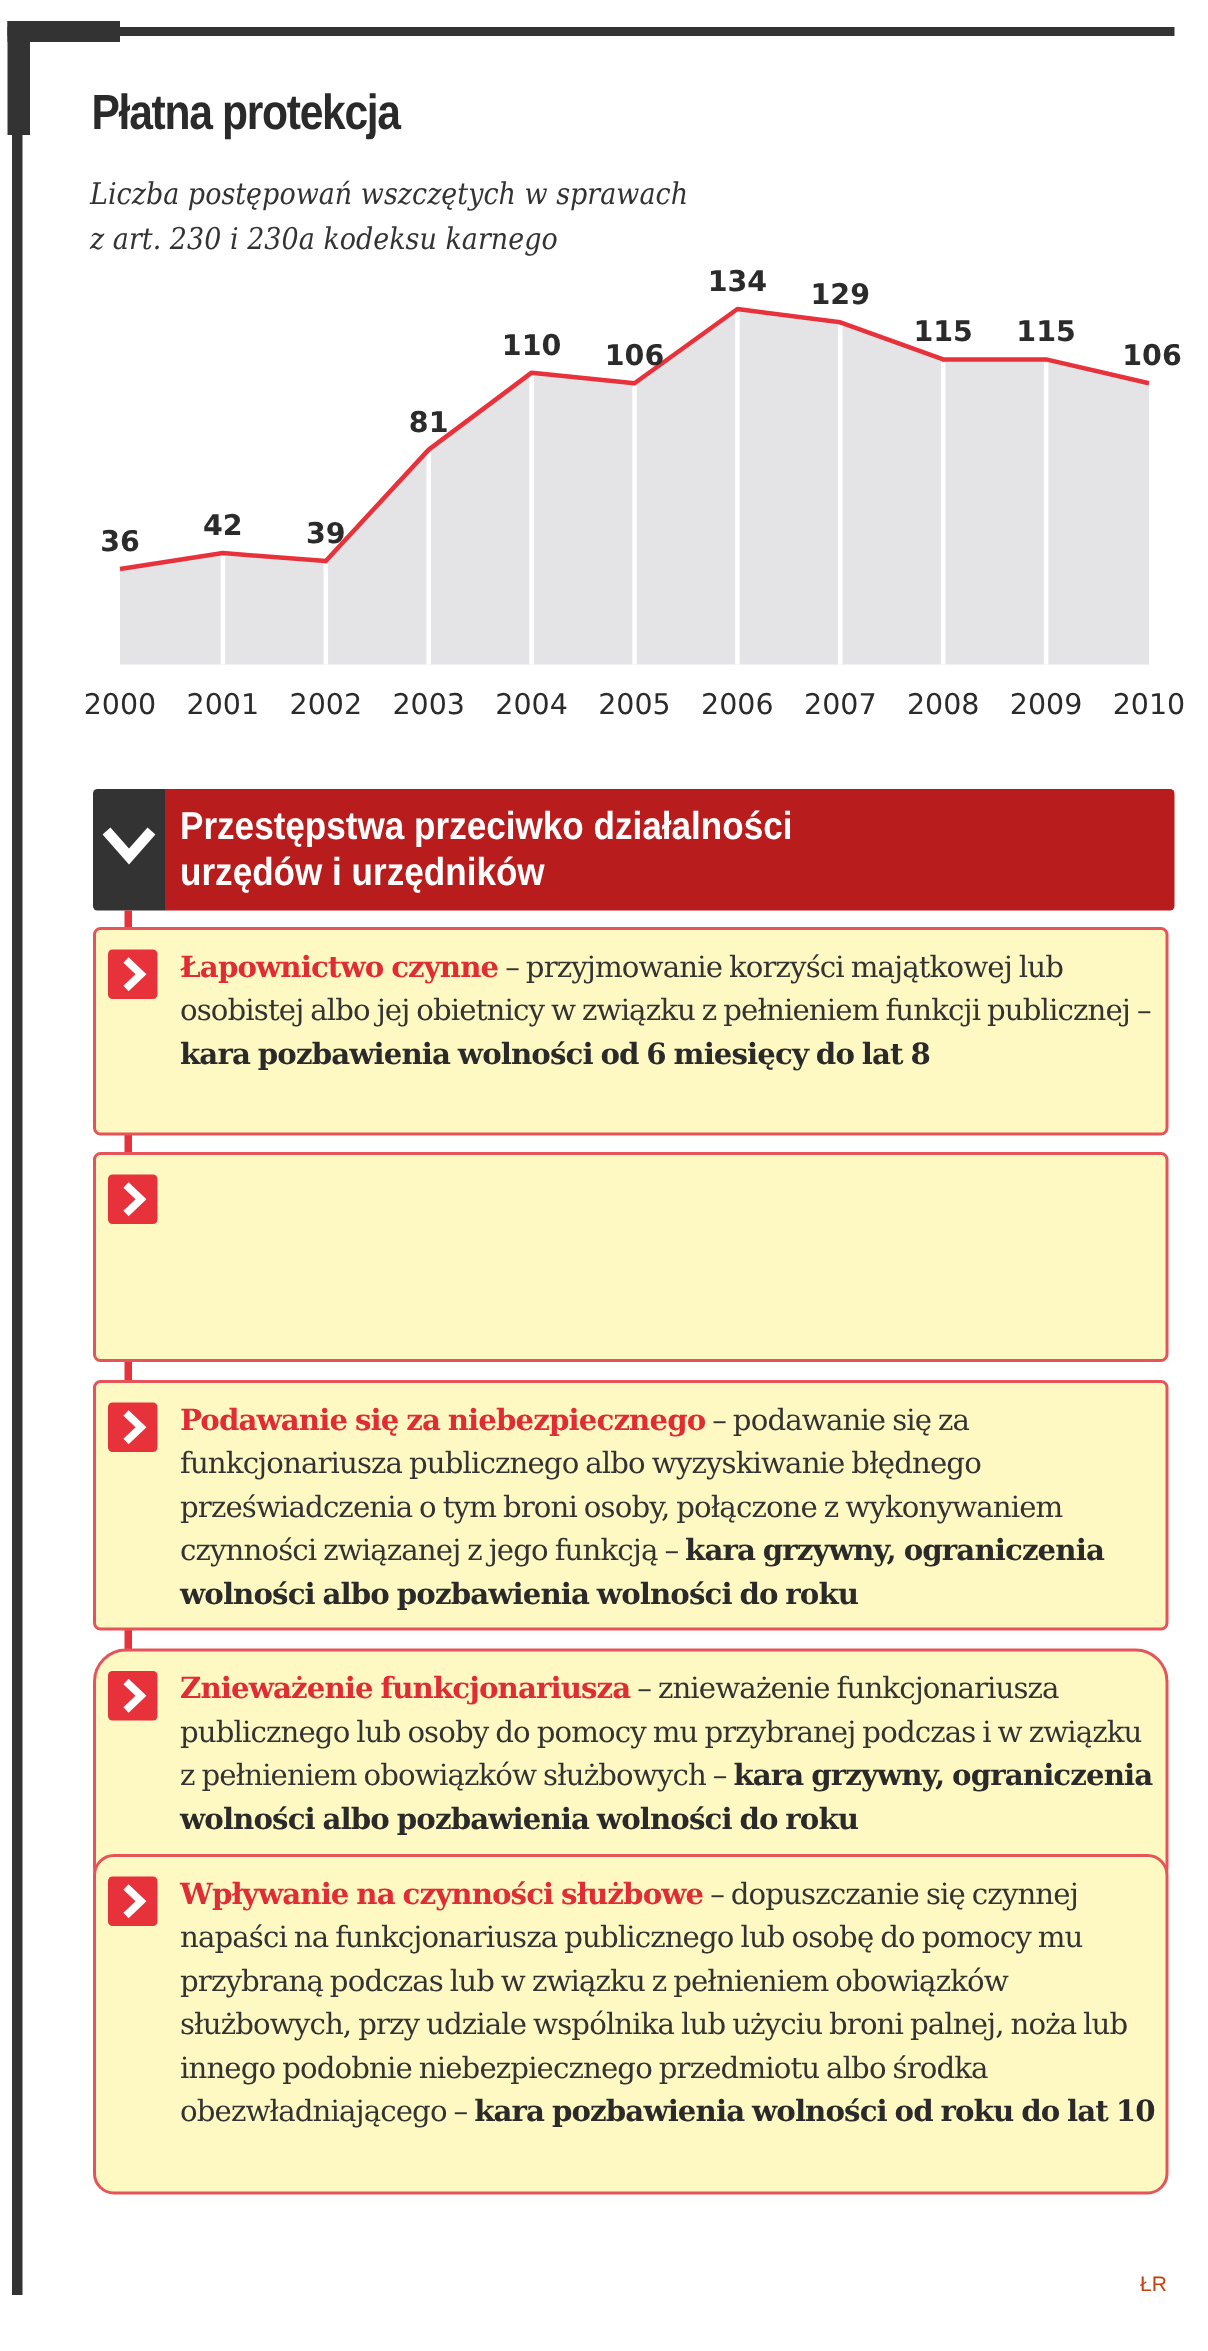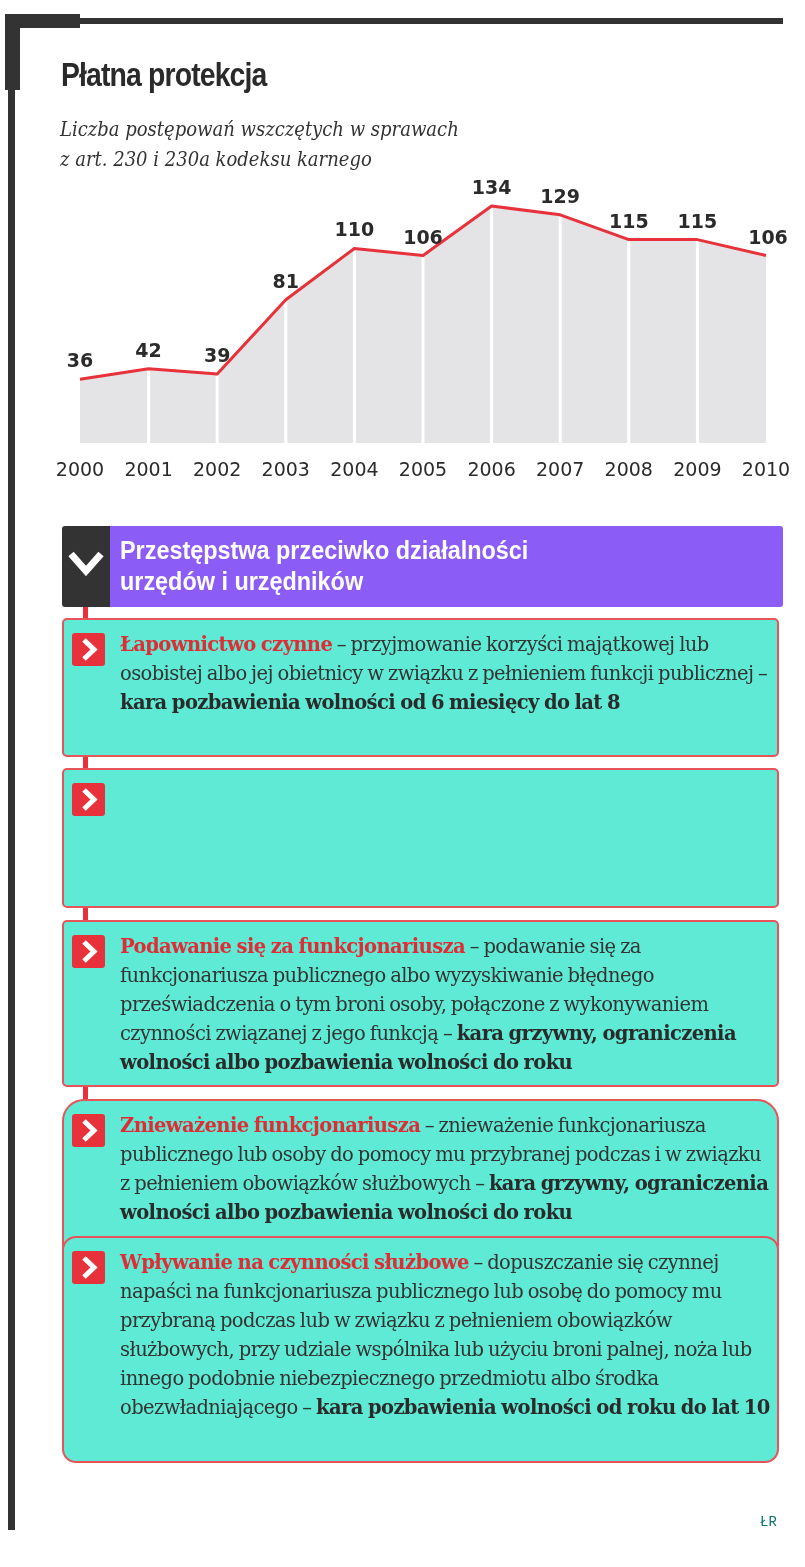--- a/index.html
+++ b/index.html
@@ -9,30 +9,30 @@
   .frame-left-thick { position:absolute; left:5px; top:14px; width:15px; height:76px; background:#333333; }
   .frame-left { position:absolute; left:8px; top:88px; width:7px; height:1442px; background:#333333; }
   .title { position:absolute; left:61px; top:56px; font-family:"Liberation Sans", sans-serif; font-weight:bold; font-size:33px; letter-spacing:-1px; color:#2a2a2a; transform:scaleX(0.86); transform-origin:left top; white-space:nowrap; }
   .subtitle { position:absolute; left:60px; top:114px; font-family:"DejaVu Serif", serif; font-style:italic; font-size:20px; line-height:30px; color:#333; transform:scaleX(0.9); transform-origin:left top; white-space:nowrap; }
   svg.chart { position:absolute; left:0; top:160px; }
   .chart text { font-family:"DejaVu Sans", sans-serif; }
   .val-label { font-weight:bold; font-size:19px; fill:#2b2b2b; }
   .tick-label { font-size:19px; fill:#2b2b2b; }
   .head { position:absolute; left:62px; top:526px; width:721px; height:81px; }
   .head-dark { position:absolute; left:0; top:0; width:48px; height:81px; background:#333333; border-radius:3px 0 0 3px; }
-  .head-red { position:absolute; left:48px; top:0; right:0; height:81px; background:#8b5cf6; border-radius:0 3px 3px 0; }
+  .head-red { position:absolute; left:48px; top:0; right:0; height:81px; background:#b91c1c; border-radius:0 3px 3px 0; }
   .head-title { position:absolute; left:10px; top:9px; color:#ffffff; font-family:"Liberation Sans", sans-serif; font-weight:bold; font-size:26px; line-height:31px; transform:scaleX(0.9); transform-origin:left top; white-space:nowrap; }
   .connector { position:absolute; left:83px; width:5px; background:#e8323b; }
-  .card { position:absolute; left:62px; width:717px; background:#5eead4; border:2px solid #e6545a; border-radius:5px; box-sizing:border-box; }
+  .card { position:absolute; left:62px; width:717px; background:#fef9c3; border:2px solid #e6545a; border-radius:5px; box-sizing:border-box; }
   .card .ico { position:absolute; left:8px; top:13px; width:33px; height:33px; background:#e8323b; border-radius:3px; }
   .card .ico svg { position:absolute; left:0; top:0; }
   .card .text { position:absolute; left:56px; top:10px; right:6px; font-family:"DejaVu Serif", serif; font-size:19.5px; line-height:29px; color:#333; letter-spacing:-0.6px; word-spacing:-1px; }
   .card .term { color:#e02c35; font-weight:bold; }
   .card .pen { font-weight:bold; color:#2a2a2a; }
-  .credit { position:absolute; left:760px; top:1514px; font-family:Liberation Mono, monospace; font-size:14px; color:#0f766e; }
+  .credit { position:absolute; left:760px; top:1514px; font-family:Liberation Sans, sans-serif; font-size:14px; color:#c2410c; }
 </style>
 </head>
 <body>
 
 <div class="frame-top"></div>
 <div class="frame-corner"></div>
 <div class="frame-left-thick"></div>
 <div class="frame-left"></div>
 
 <div class="title">Płatna protekcja</div>
@@ -130,21 +130,21 @@
       </svg>
     </div>
 </div>
 
 <div class="card" style="top:920px;height:167px;">
   <div class="ico">
       <svg width="33" height="33">
         <polyline points="12,7 22,16.5 12,26" fill="none" stroke="#fff" stroke-width="5"></polyline>
       </svg>
     </div>
-  <div class="text"><span class="term">Podawanie się za funkcjonariusza</span><span> – podawanie się za funkcjonariusza publicznego albo wyzyskiwanie błędnego przeświadczenia o tym broni osoby, połączone z wykonywaniem czynności związanej z jego funkcją – </span><span class="pen">kara grzywny, ograniczenia wolności albo pozbawienia wolności do roku</span></div>
+  <div class="text"><span class="term">Podawanie się za niebezpiecznego</span><span> – podawanie się za funkcjonariusza publicznego albo wyzyskiwanie błędnego przeświadczenia o tym broni osoby, połączone z wykonywaniem czynności związanej z jego funkcją – </span><span class="pen">kara grzywny, ograniczenia wolności albo pozbawienia wolności do roku</span></div>
 </div>
 
 <div class="card" style="top:1099px;height:168px;border-radius:22px;">
   <div class="ico">
       <svg width="33" height="33">
         <polyline points="12,7 22,16.5 12,26" fill="none" stroke="#fff" stroke-width="5"></polyline>
       </svg>
     </div>
   <div class="text"><span class="term">Znieważenie funkcjonariusza</span><span> – znieważenie funkcjonariusza publicznego lub osoby do pomocy mu przybranej podczas i w związku z pełnieniem obowiązków służbowych – </span><span class="pen">kara grzywny, ograniczenia wolności albo pozbawienia wolności do roku</span></div>
 </div>

